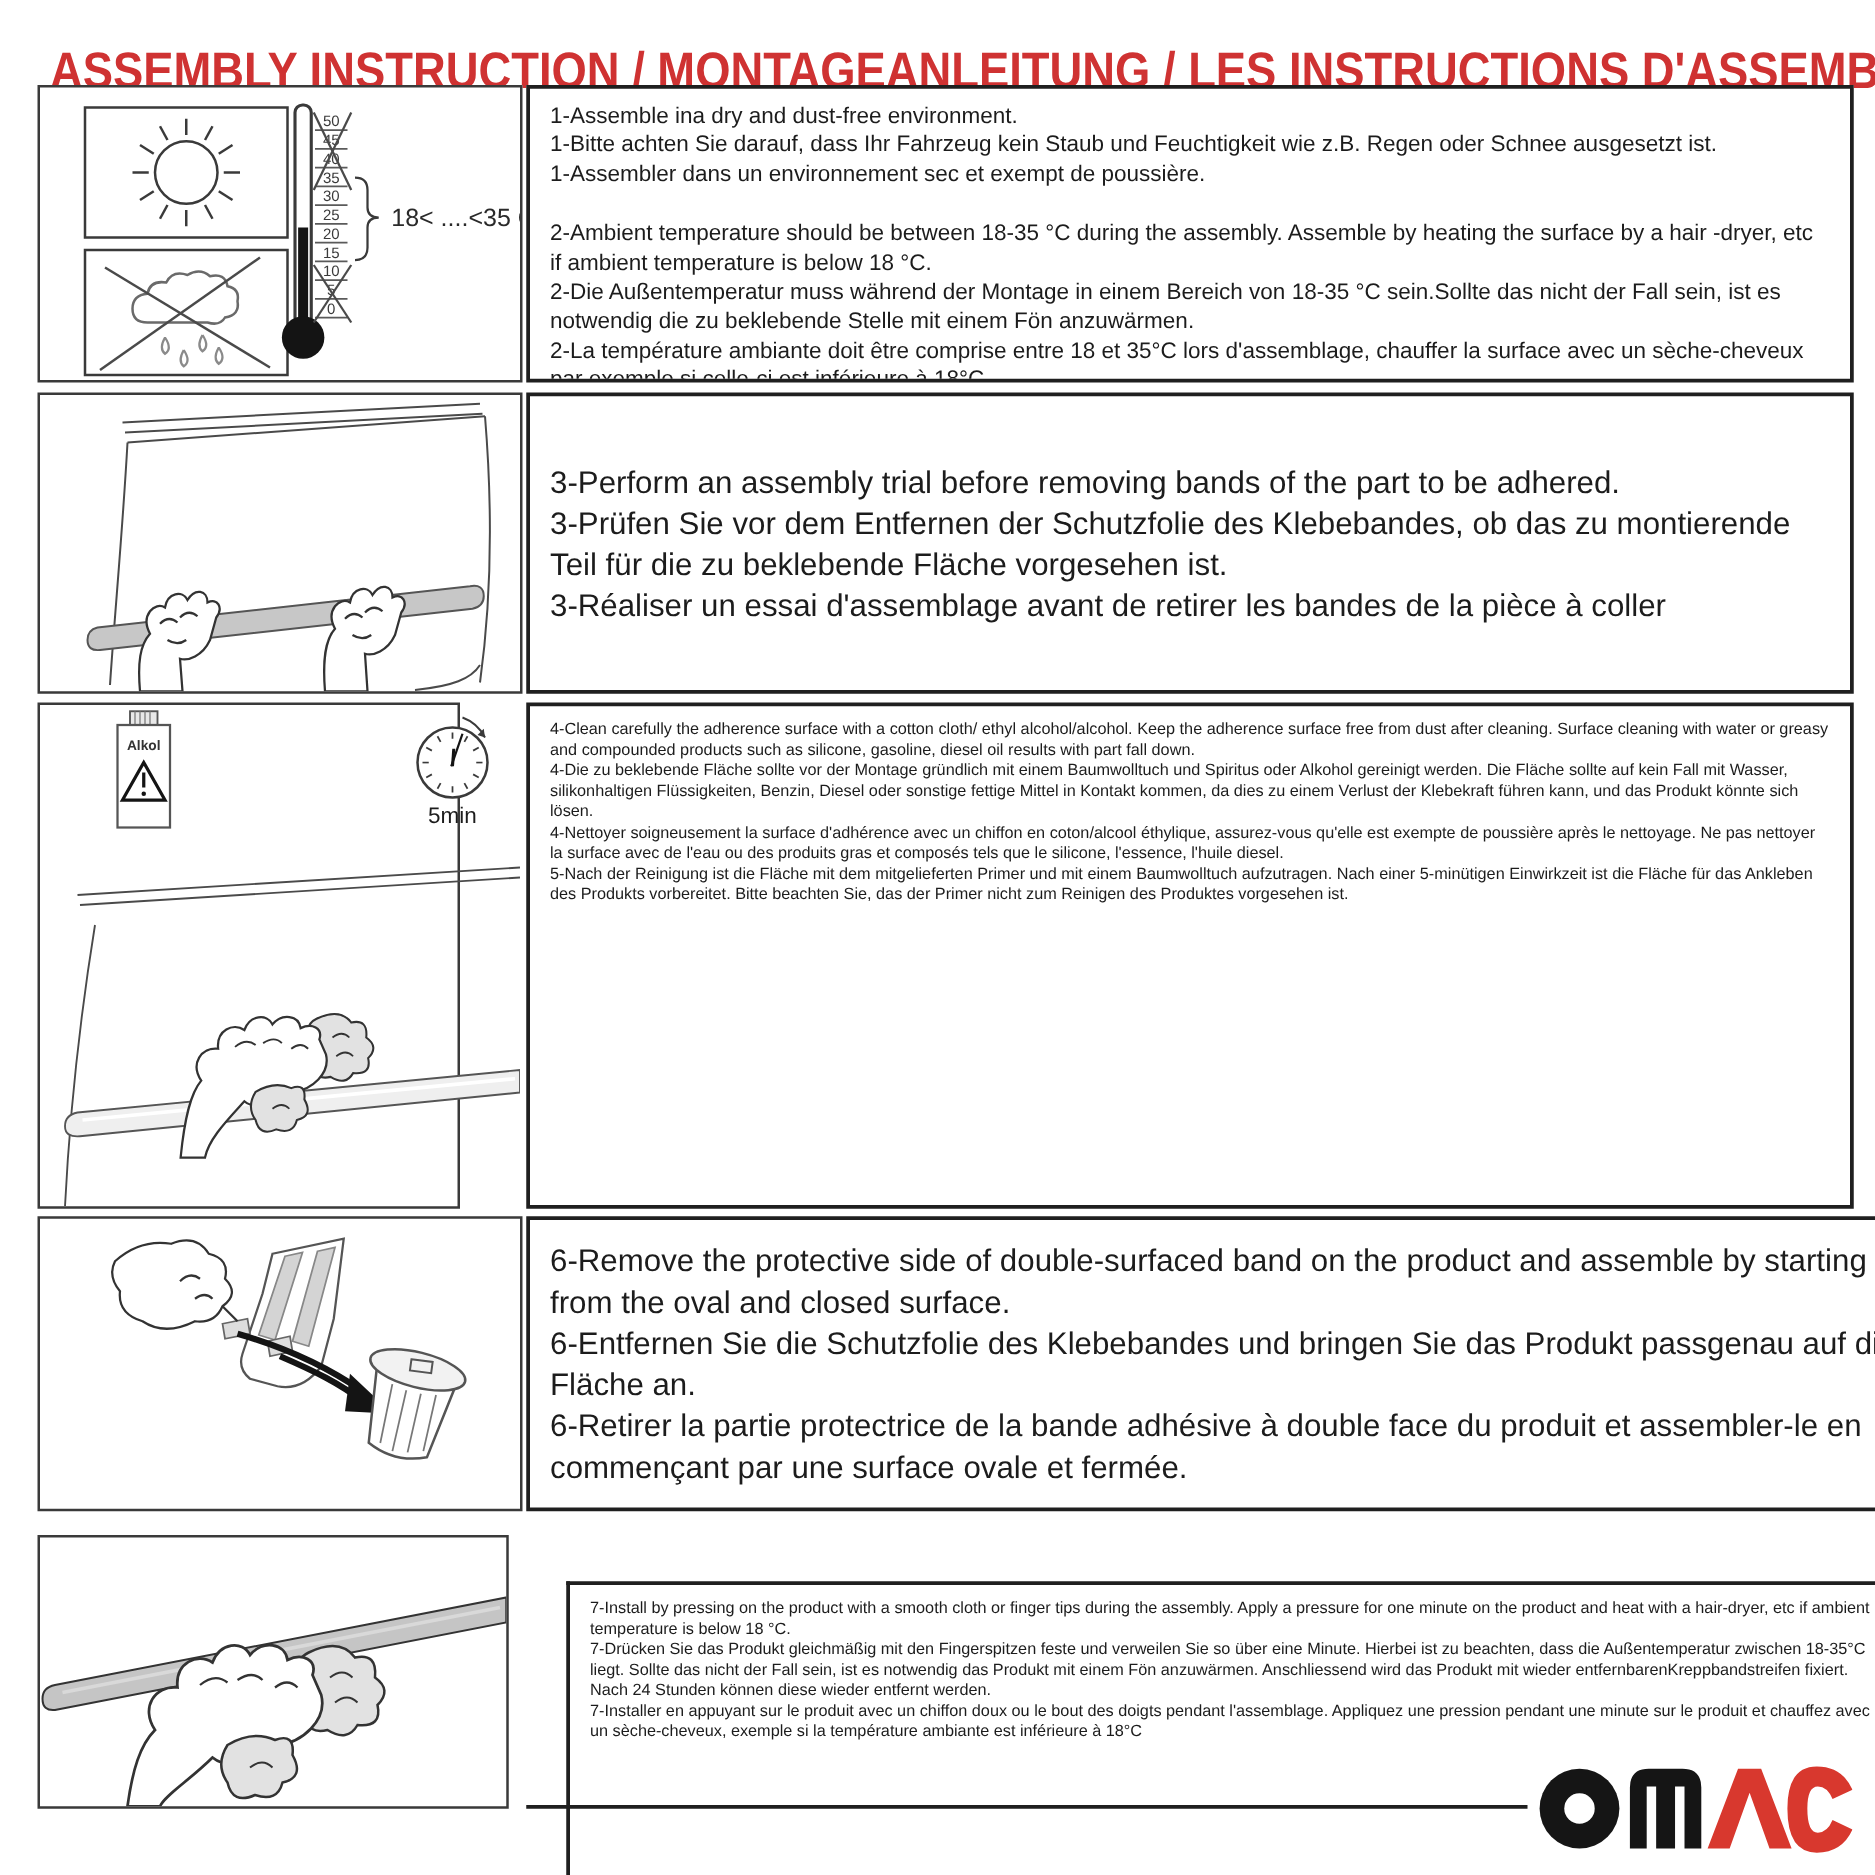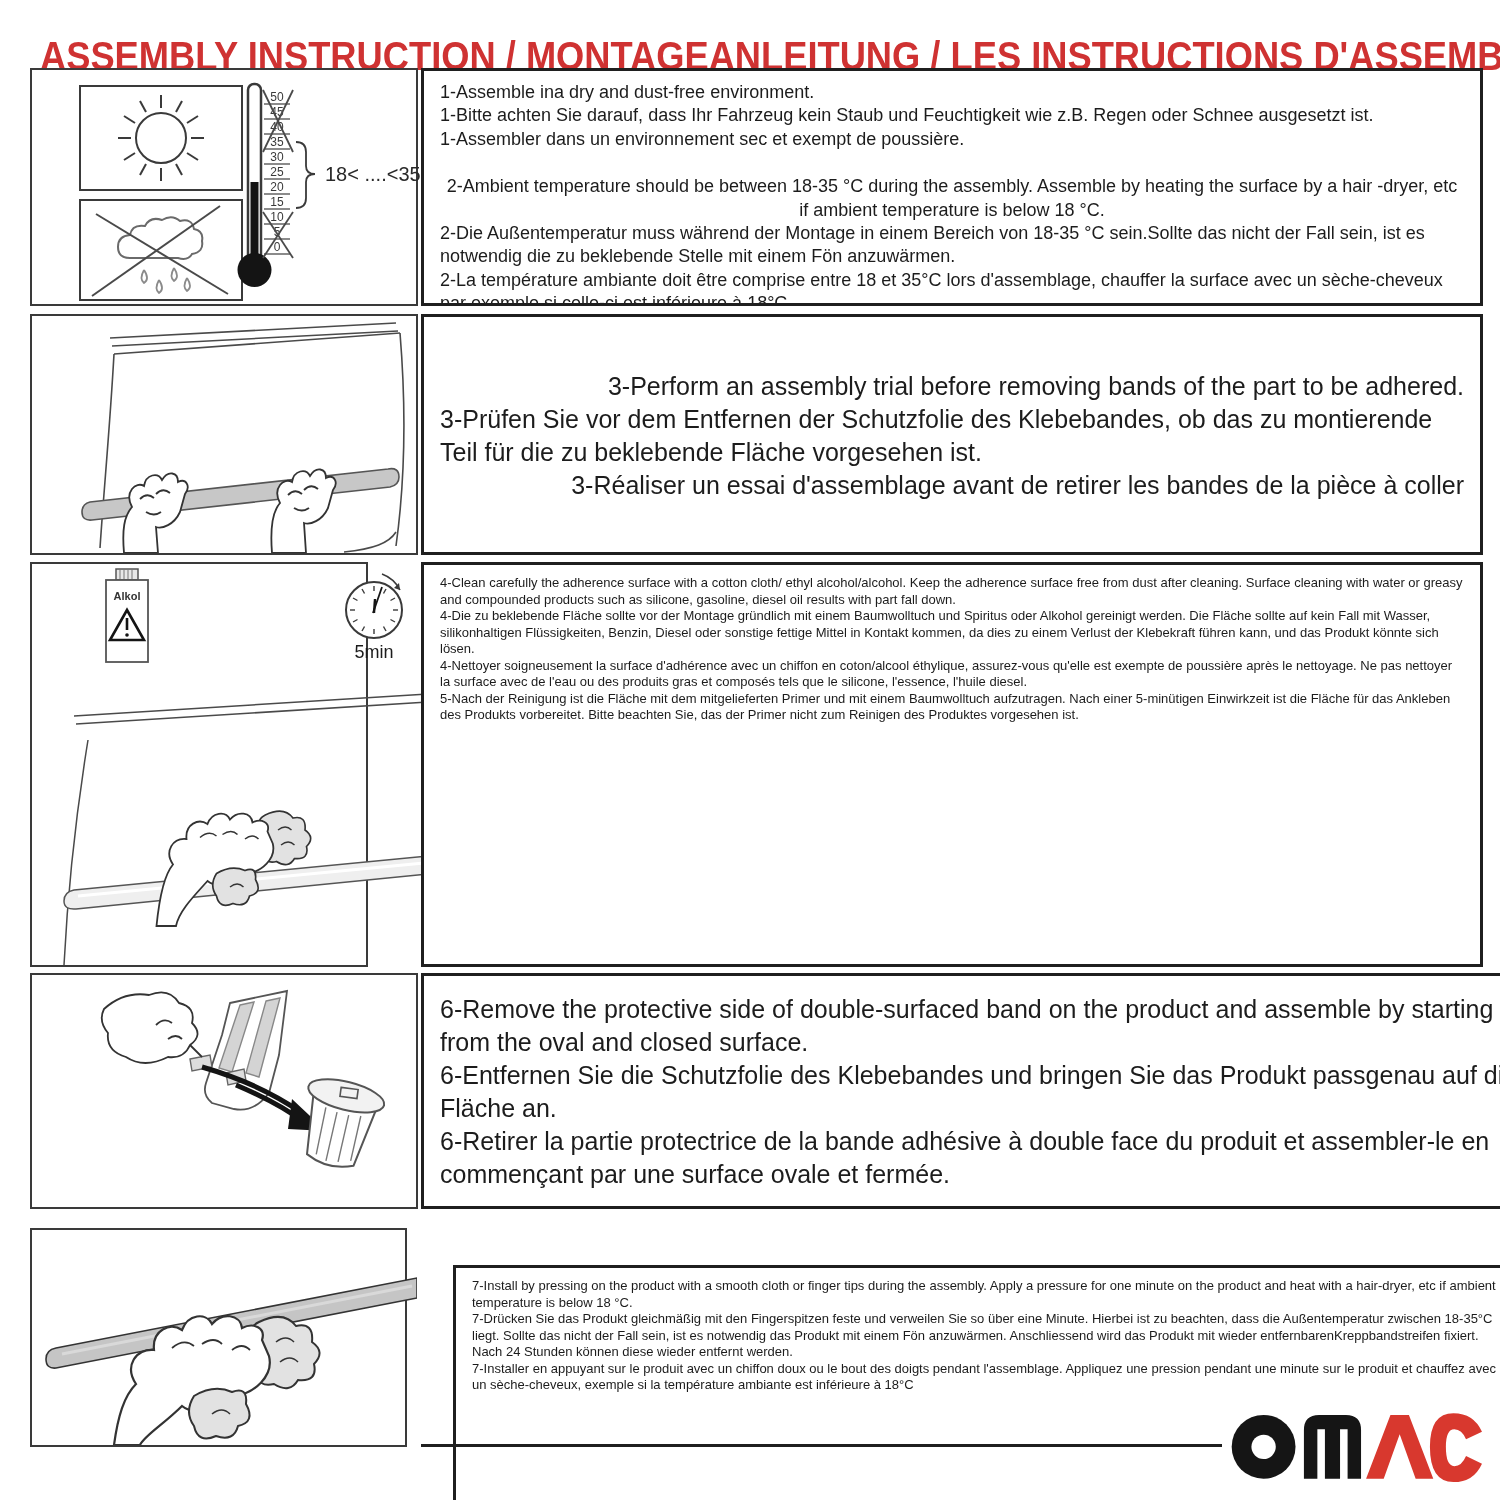--- a/index.html
+++ b/index.html
@@ -1,28 +1,28 @@
 <!DOCTYPE html>
 <html><head>
 <meta charset="utf-8">
 <style>
   html,body{margin:0;padding:0;background:#fff;}
   .page{position:relative;width:1500px;height:1500px;background:#fff;overflow:hidden;
         font-family:"Liberation Sans",sans-serif;color:#1c1c1c;}
   .title{position:absolute;left:40px;top:6px;font-size:41px;font-weight:bold;color:#cf3232;
          white-space:nowrap;transform:scaleX(.885);transform-origin:0 50%;letter-spacing:0;}
-  .box{position:absolute;box-sizing:border-box;background:#fff;padding-left:12px;}
+  .box{position:absolute;box-sizing:border-box;background:#fff;}
   .ibox{border:2px solid #3a3a3a;}
   .tbox{border:3px solid #1f1f1f;padding:10px 16px 8px 16px;overflow:hidden;}
   .tbox p{margin:0;}
   .b{font-weight:normal;}
-  .g{margin-top:24px !important;text-align:center;}
+  .g{margin-top:24px !important;}
   .fs-s{font-size:13px;line-height:1.27;}
   .fs-m{font-size:18px;line-height:1.3;}
-  .fs-l{font-size:25px;line-height:1.32;align-items:flex-end;}
+  .fs-l{font-size:25px;line-height:1.32;}
   .vcenter{display:flex;flex-direction:column;justify-content:center;}
   .tbox.r1{left:421px;top:68px;width:1062px;height:238px;}
   .ibox.r1{left:30px;top:68px;width:388px;height:238px;}
   .tbox.r2{left:421px;top:314px;width:1062px;height:241px;}
   .ibox.r2{left:30px;top:314px;width:388px;height:241px;}
   .tbox.r3{left:421px;top:562px;width:1062px;height:405px;}
   .ibox.r3{left:30px;top:562px;width:338px;height:405px;}
   .tbox.r4{left:421px;top:973px;width:1142px;height:236px;}
   .ibox.r4{left:30px;top:973px;width:388px;height:236px;}
   .tbox.r5{left:421px;top:1265px;width:1062px;height:235px;border-bottom:none;margin-left:32px;}

